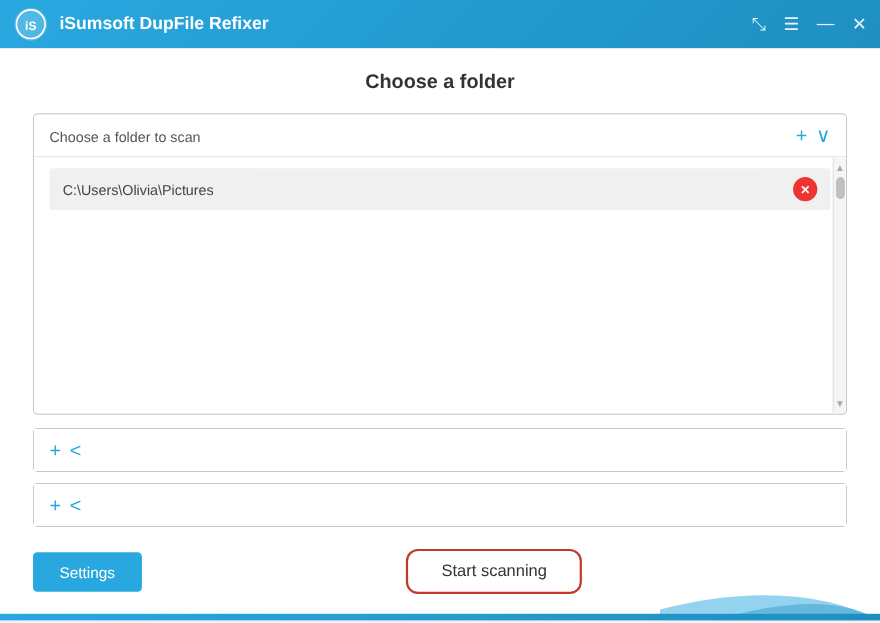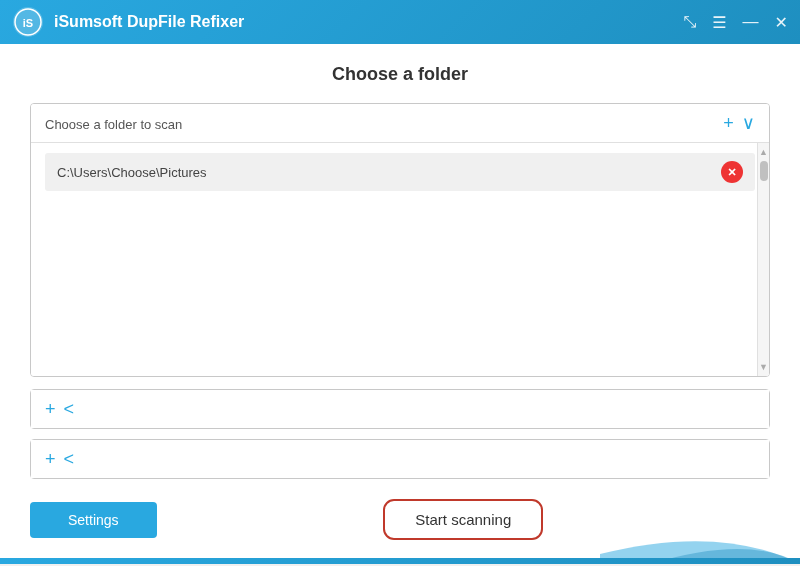--- a/index.html
+++ b/index.html
@@ -205,21 +205,21 @@
       align-items: center;
       margin-top: 10px;
       padding-bottom: 4px;
     }
 
     .btn-settings {
       background: #29a8e0;
       color: white;
       border: none;
       border-radius: 4px;
-      padding: 10px 38px;
+      padding: 10px 24px;
       font-size: 14px;
       cursor: pointer;
       font-family: inherit;
     }
 
     .btn-start-scanning {
       margin-left: auto;
       margin-right: auto;
       background: white;
       color: #333;
@@ -274,21 +274,21 @@
   <div class="panels-area">
     <div class="panel-header">
       <span class="panel-header-label">Choose a folder to scan</span>
       <div class="panel-header-actions">
         <span class="panel-btn">+</span>
         <span class="panel-btn">∨</span>
       </div>
     </div>
     <div class="panel-content">
       <div class="folder-item">
-        <span class="folder-item-path">C:\Users\Choose\Pictures</span>
+        <span class="folder-item-path">C:\Users\Olivia\Pictures</span>
         <div class="folder-item-remove"></div>
       </div>
       <div class="scrollbar-track">
         <span class="scrollbar-arrow">▲</span>
         <div class="scrollbar-thumb"></div>
         <span class="scrollbar-arrow" style="position:absolute;bottom:2px;">▼</span>
       </div>
     </div>
   </div>
 

